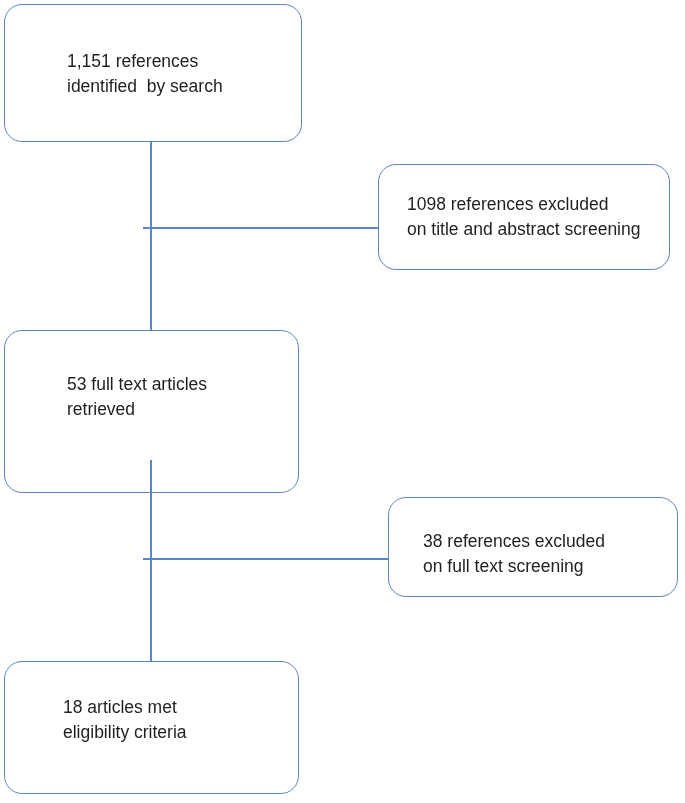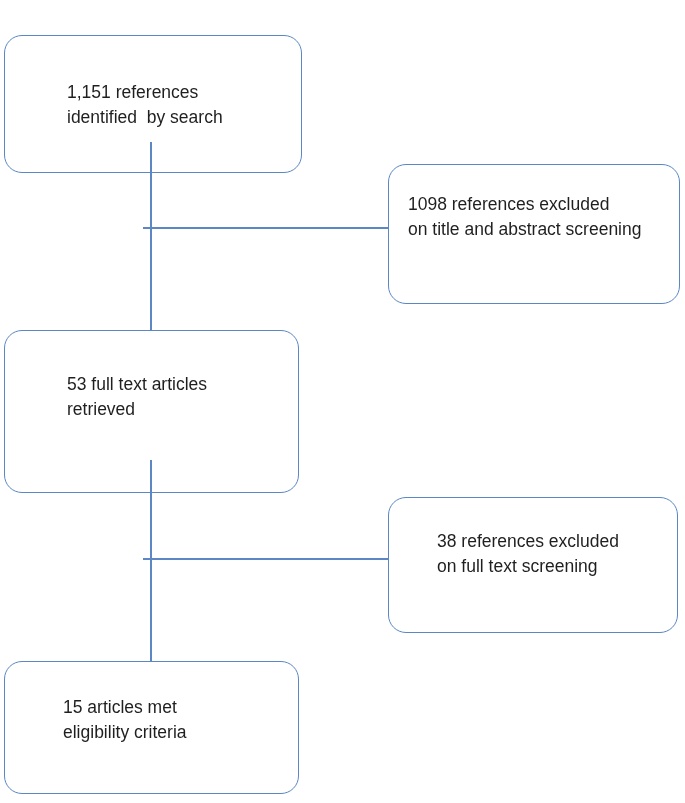--- a/index.html
+++ b/index.html
@@ -19,24 +19,24 @@
     position: absolute;
     box-sizing: border-box;
     border: 1.5px solid #5b87c4;
     border-radius: 18px;
     background: #ffffff;
     color: #1f1f1f;
     font-size: 17.5px;
     line-height: 25px;
     white-space: pre-wrap;
   }
-  .node-1 { left: 4px;   top: 4px;   width: 298px; height: 138px; padding: 44px 8px 0 62px; margin-top: 31px; }
-  .node-2 { left: 388px; top: 164px; width: 292px; height: 140px; padding: 27px 8px 0 19px; }
+  .node-1 { left: 4px;   top: 4px;   width: 298px; height: 138px; padding: 44px 8px 0 62px; }
+  .node-2 { left: 378px; top: 164px; width: 292px; height: 106px; padding: 27px 8px 0 28px; }
   .node-3 { left: 4px;   top: 330px; width: 295px; height: 163px; padding: 41px 8px 0 62px; }
-  .node-4 { left: 388px; top: 497px; width: 290px; height: 136px; padding: 31px 8px 0 48px; }
+  .node-4 { left: 388px; top: 497px; width: 290px; height: 100px; padding: 31px 8px 0 34px; }
   .node-5 { left: 4px;   top: 661px; width: 295px; height: 133px; padding: 33px 8px 0 58px; }
   .vline, .hline {
     position: absolute;
     background: #5b87c4;
   }
   .vline { width: 2px; }
   .hline { height: 2px; }
   .vline-1 { left: 150px; top: 142px; height: 188px; }
   .hline-1 { left: 143px; top: 227px; width: 245px; }
   .vline-2 { left: 150px; top: 460px; height: 201px; }
@@ -60,16 +60,16 @@
   <div class="flow-node node-3">53 full text articles
 retrieved</div>
 
   <div class="vline vline-2"></div>
 
   <div class="hline hline-2"></div>
 
   <div class="flow-node node-4">38 references excluded
 on full text screening</div>
 
-  <div class="flow-node node-5">15 articles met
+  <div class="flow-node node-5">18 articles met
 eligibility criteria</div>
 
 </div>
 
 </body></html>

